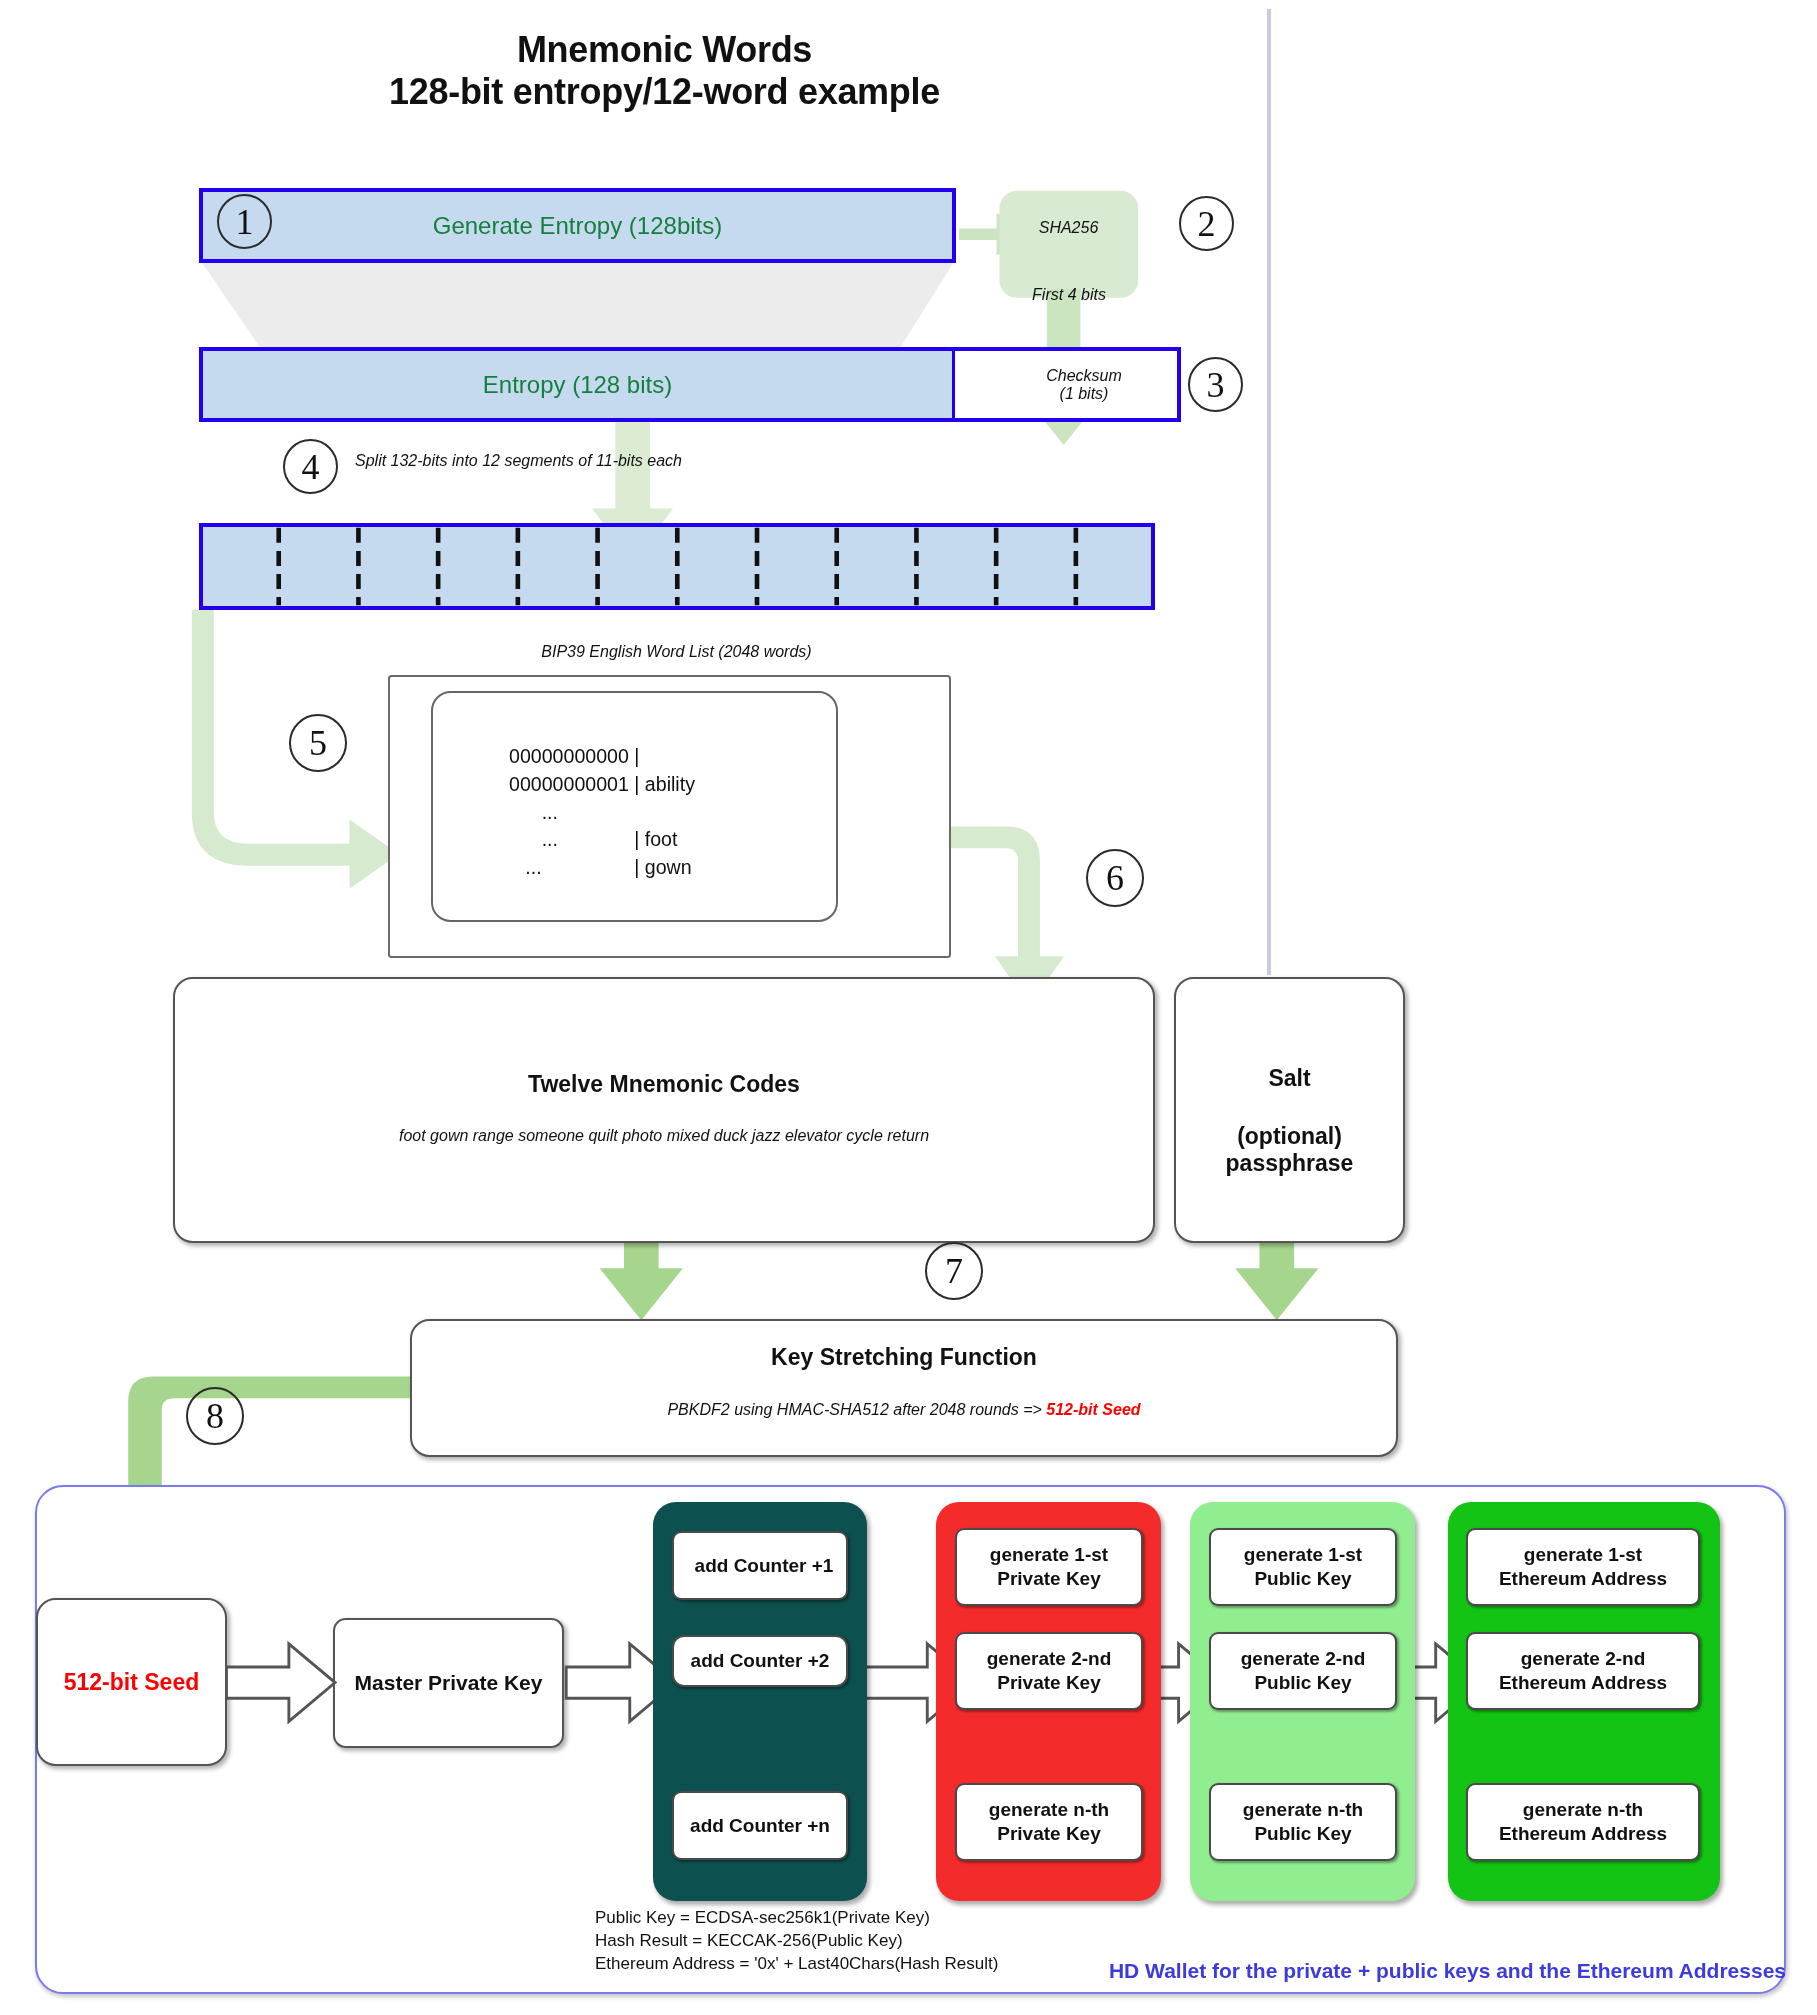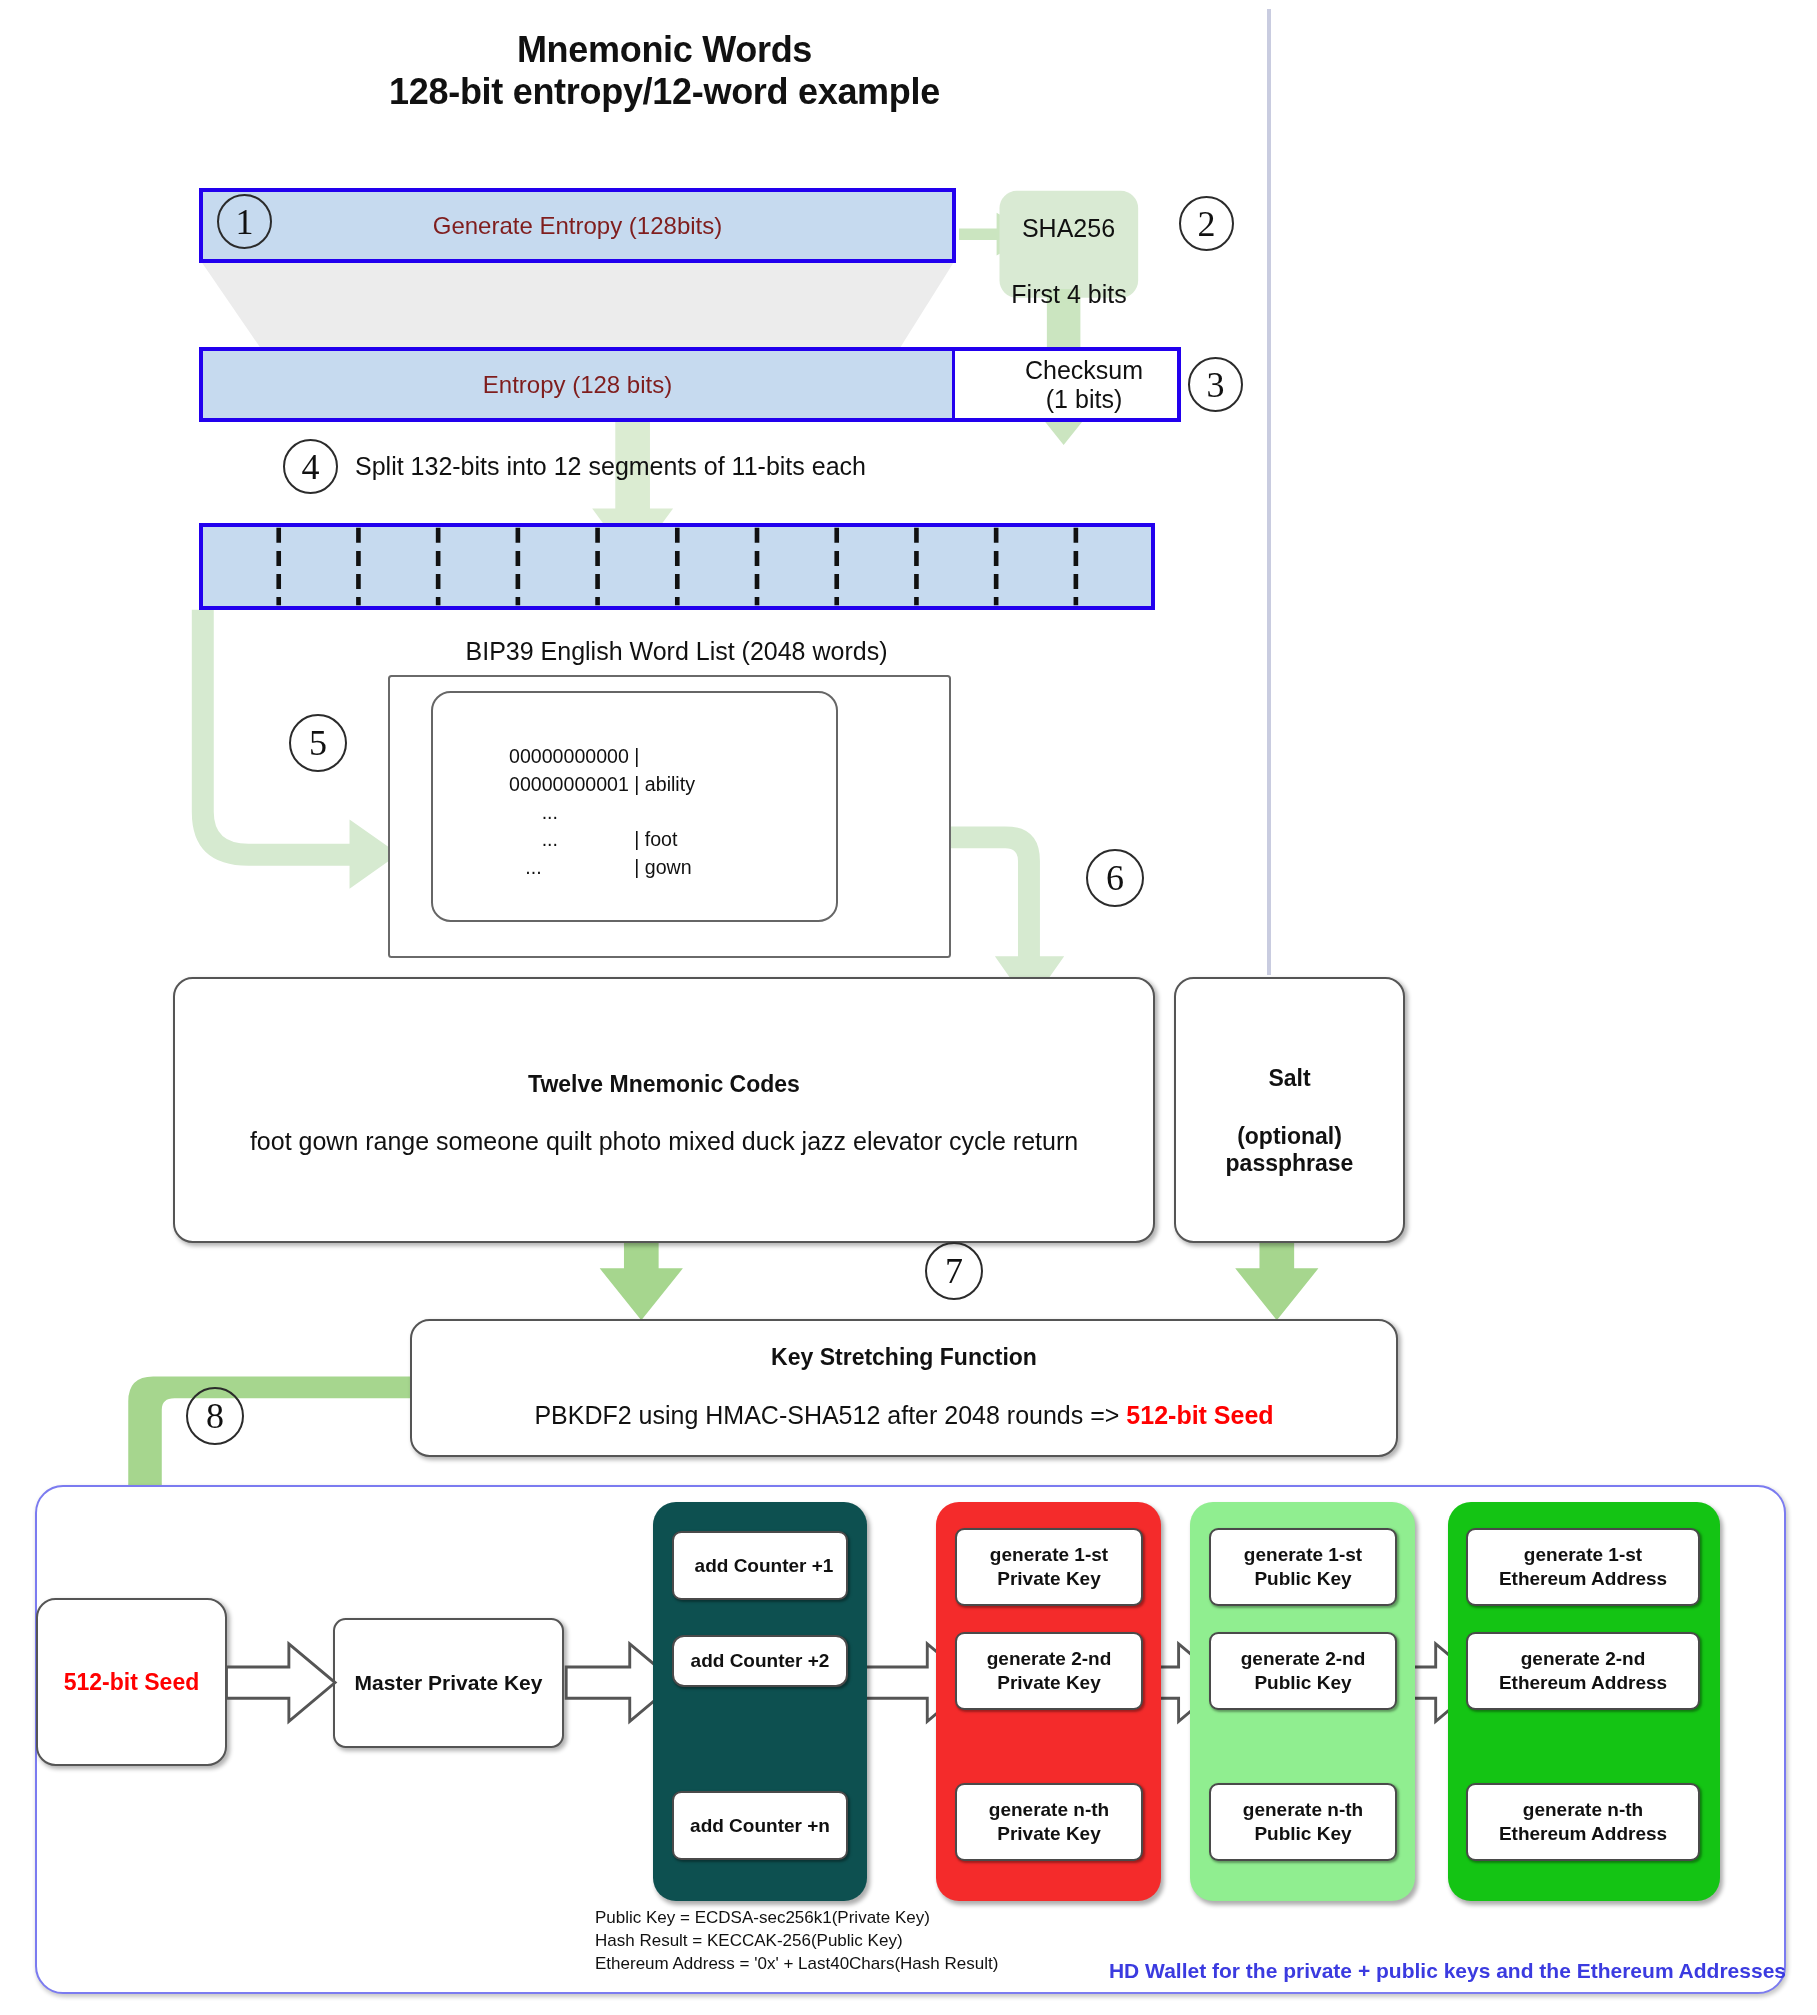--- a/index.html
+++ b/index.html
@@ -12,25 +12,25 @@
   
   .title{font-weight:bold;font-size:36px;color:#111;letter-spacing:-0.3px;line-height:1.18;text-align:center;}
 
   
   .stepnum{border:2.9px solid #2b2b2b;border-radius:50%;color:#111;font-size:36px;
            font-family:"Liberation Serif",serif;display:flex;align-items:center;justify-content:center;
            background:transparent;}
 
   
   .blue-box{background:#c6daef;border:4px solid #2200ee;}
-  .blue-box-lbl{font-size:24px;color:#7f1d1d;}
+  .blue-box-lbl{font-size:24px;color:#15803d;}
   .white-cell{background:#ffffff;border-left:3.5px solid #2200ee;padding-left:36px;}
 
   
-  .txt{font-size:25px;color:#111;}
+  .txt{font-size:16px;color:#111;font-style:italic;}
   .txt-b{font-size:23px;color:#111;font-weight:bold;}
 
   
   .card{background:#fff;border:2.3px solid #555;border-radius:19.6px;
         box-shadow:2.3px 2.9px 4px rgba(0,0,0,.30);}
   .card-sq{background:#fff;border:2.3px solid #6a6a6a;border-radius:3.5px;}
 
   
   .mono{font-family:"Liberation Sans",sans-serif;font-size:19.6px;color:#111;white-space:pre;line-height:1.42;}
 

